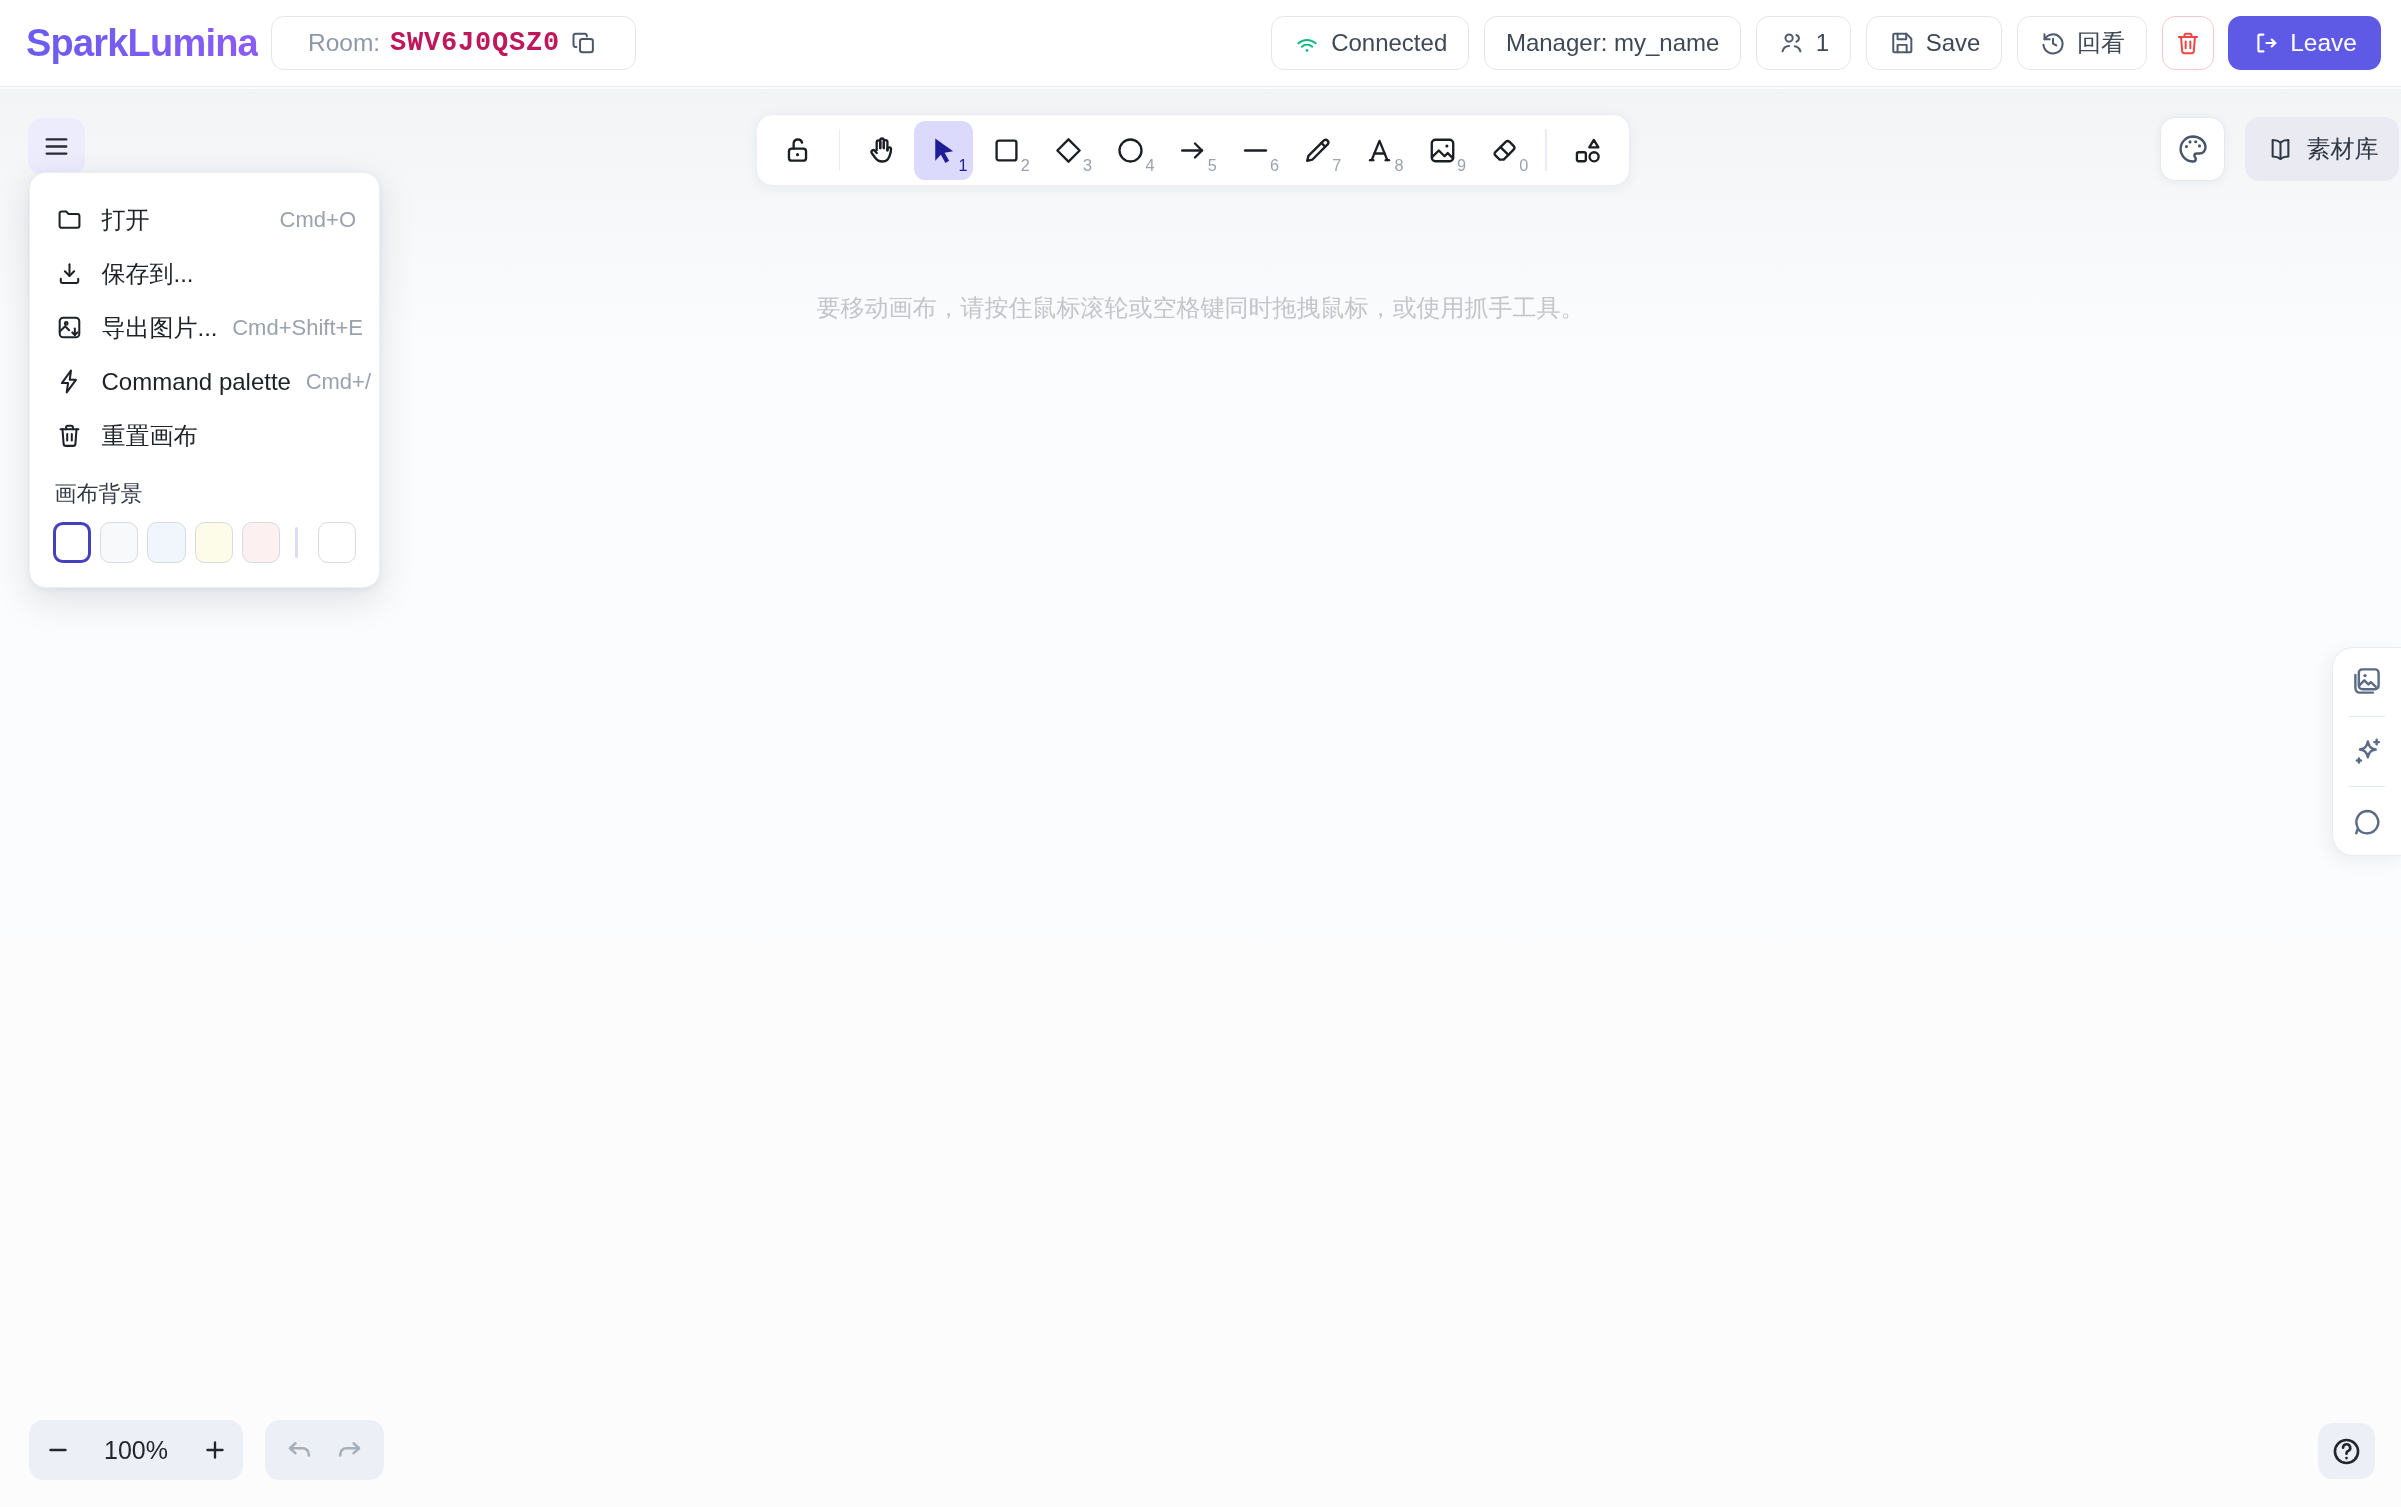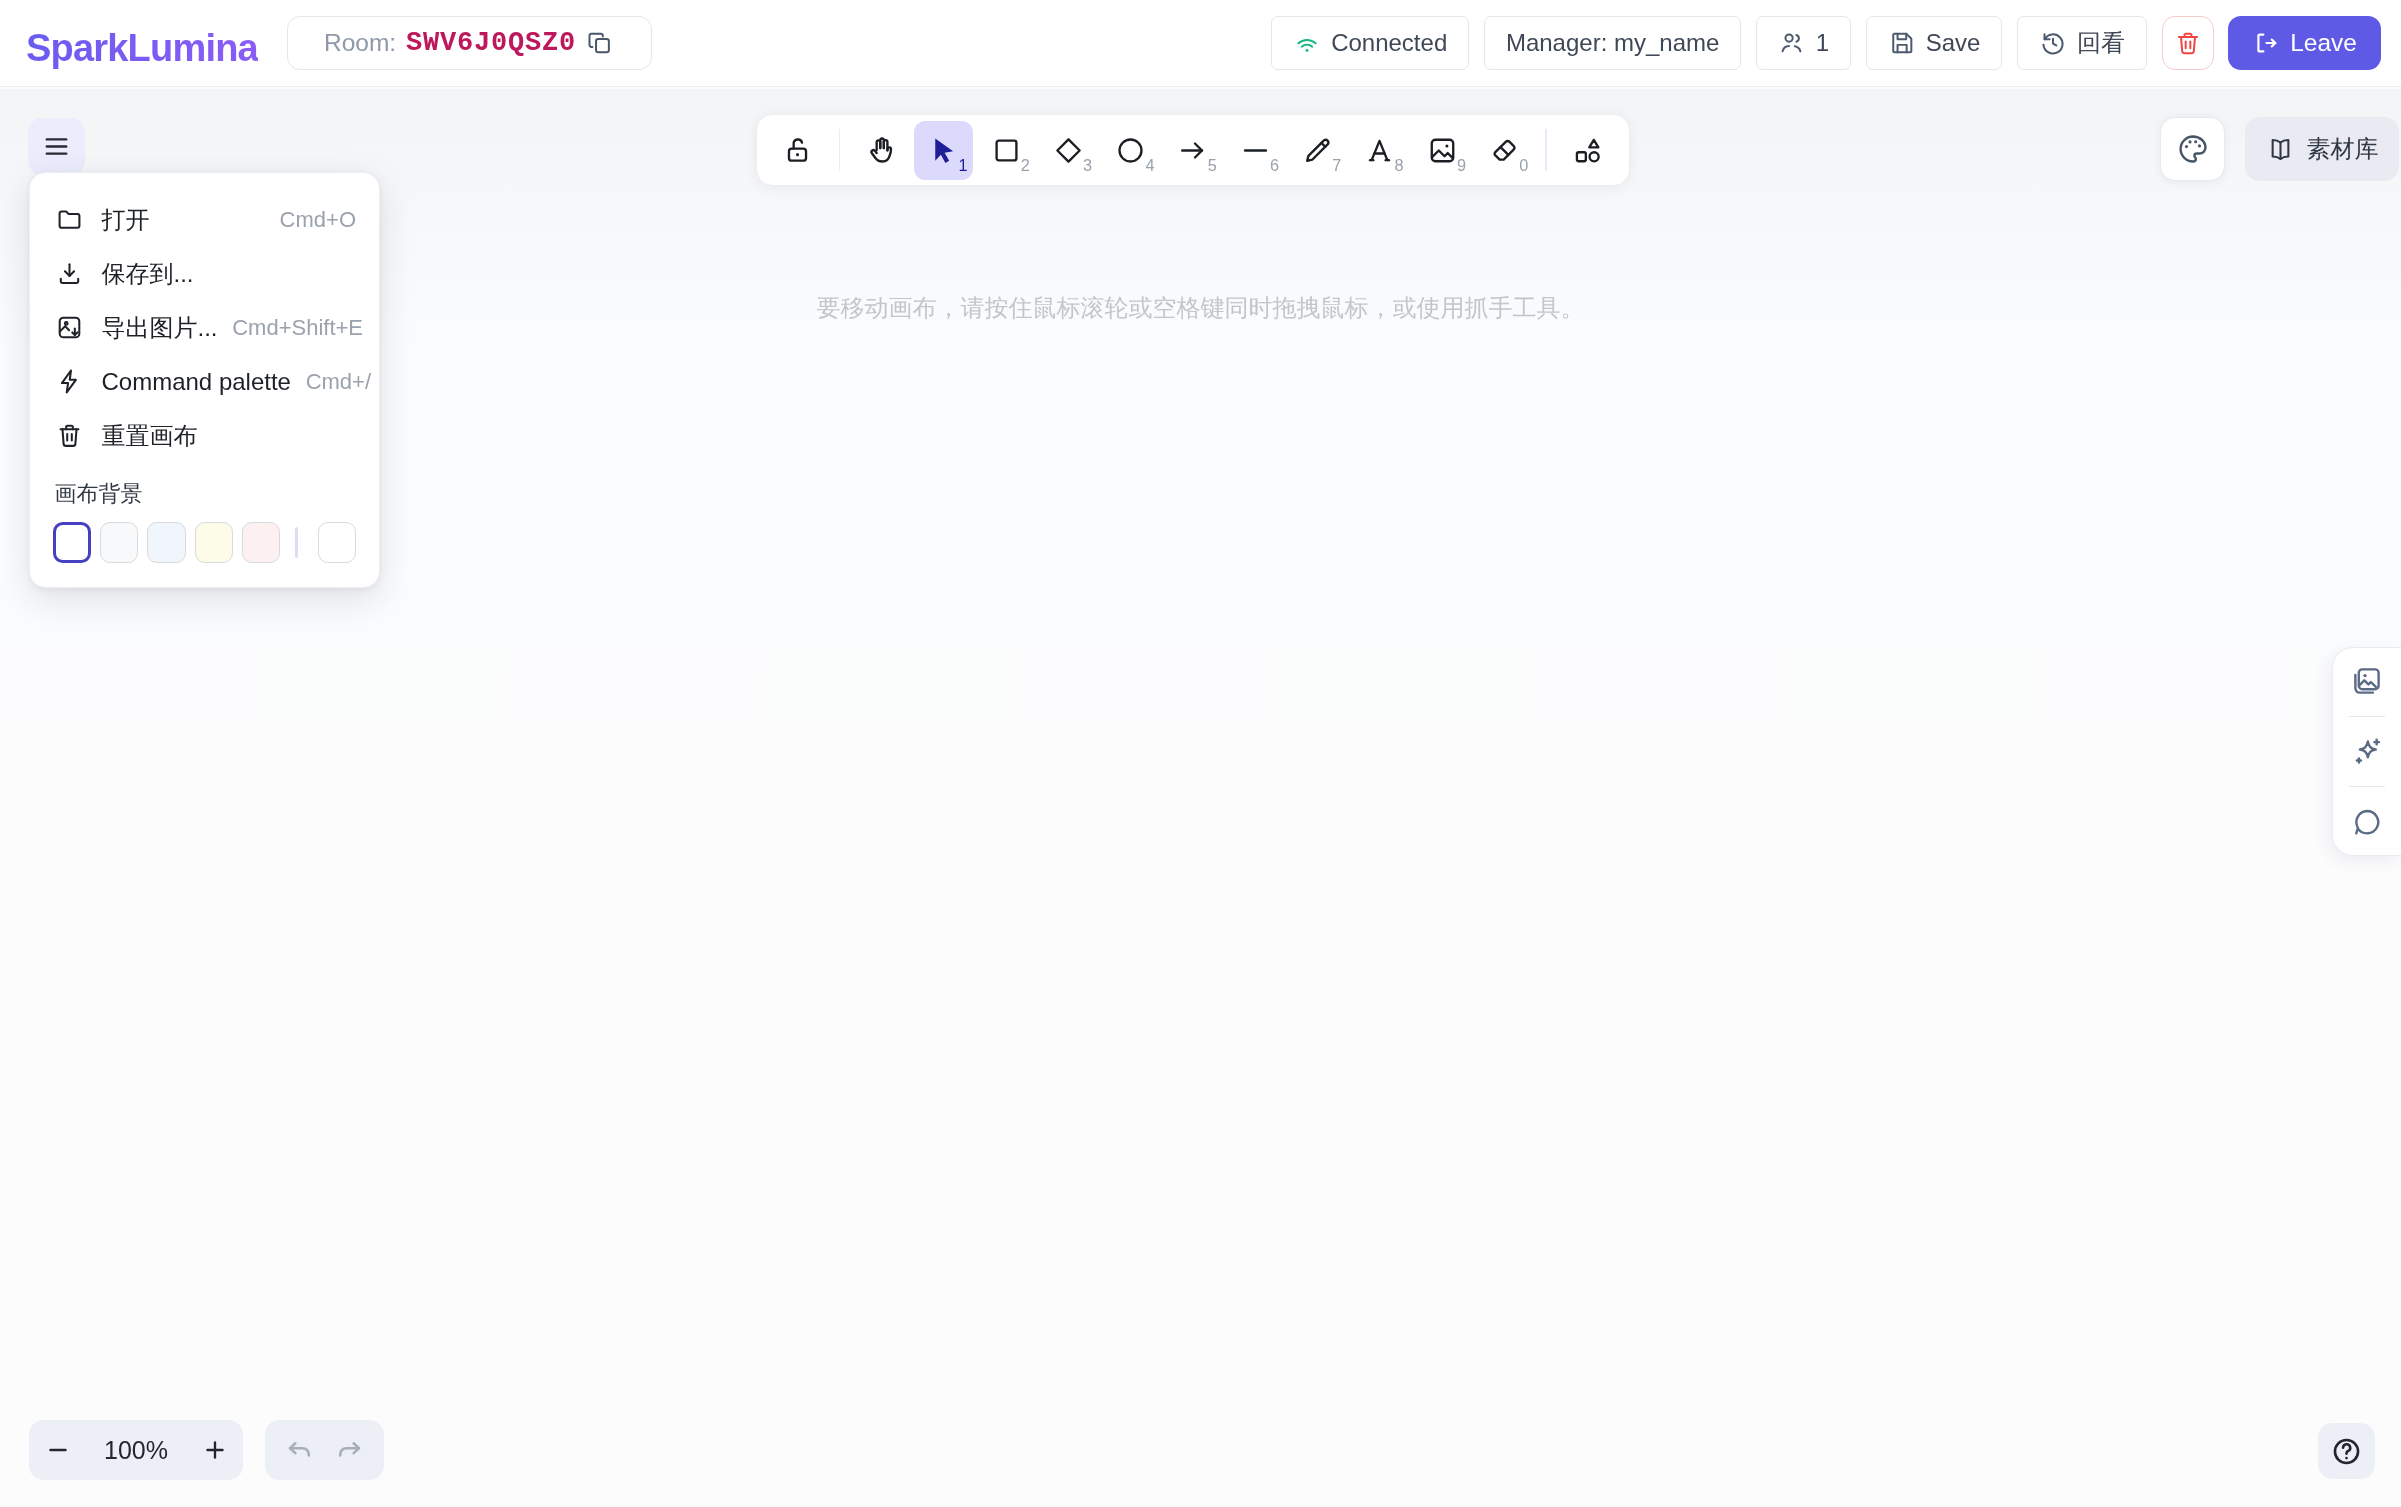--- a/index.html
+++ b/index.html
@@ -13,38 +13,38 @@
   svg { display:block; }
   .ic { stroke:currentColor; fill:none; stroke-width:1.7; stroke-linecap:round; stroke-linejoin:round; }
 
   
   .topbar {
     position:absolute; left:0; top:0; width:2401px; height:87px;
     background:#ffffff; border-bottom:1.6px solid #e8ebef;
     display:flex; align-items:center; justify-content:space-between;
     padding:0 19.6px 0 26px; z-index:30;
   }
-  .tb-left { display:flex; align-items:flex-end; gap:29px; }
+  .tb-left { display:flex; align-items:center; gap:13px; }
   .logo {
     font-size:38px; font-weight:800; letter-spacing:-0.8px;
     background:linear-gradient(90deg,#6a5cf0,#8b5cf6);
     -webkit-background-clip:text; background-clip:text; color:transparent;
   }
   .room-box {
     display:flex; align-items:center; gap:9.8px; height:54px;
     border:1.6px solid #e3e7ec; border-radius:13px; padding:0 36px; background:#fff;
   }
   .room-label { font-size:24.5px; color:#8e99a8; }
   .room-code { font-family:Liberation Mono, monospace; font-size:27px; font-weight:bold; color:#be185d; letter-spacing:0.8px; }
   .copy-btn { color:#4a5568; width:29px; height:29px; cursor:pointer; background:none; border:none; }
 
   .tb-right { display:flex; align-items:center; gap:14.7px; }
   .pill {
     display:flex; align-items:center; gap:9.8px; height:54px;
-    border:1.6px solid #e3e7ec; border-radius:7px; padding:0 21px;
+    border:1.6px solid #e3e7ec; border-radius:13px; padding:0 21px;
     background:#fff; font-size:24px; color:#3f4856;
   }
   .pill .picon { color:#4c5a6e; }
   .wifi-ic { color:#10b981 !important; }
   .icon-btn-danger {
     width:52px; height:54px; display:flex; align-items:center; justify-content:center;
     border:1.6px solid #f6caca; border-radius:13px; background:#fff; color:#ef4444; cursor:pointer;
   }
   .leave-btn {
     display:flex; align-items:center; gap:11.4px; height:54px; padding:0 24.5px;

